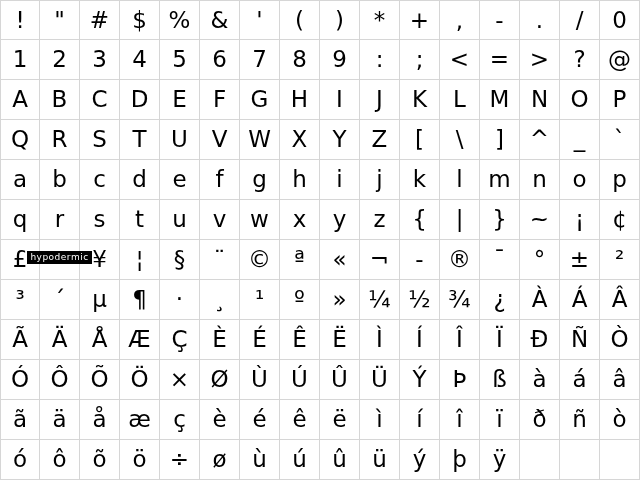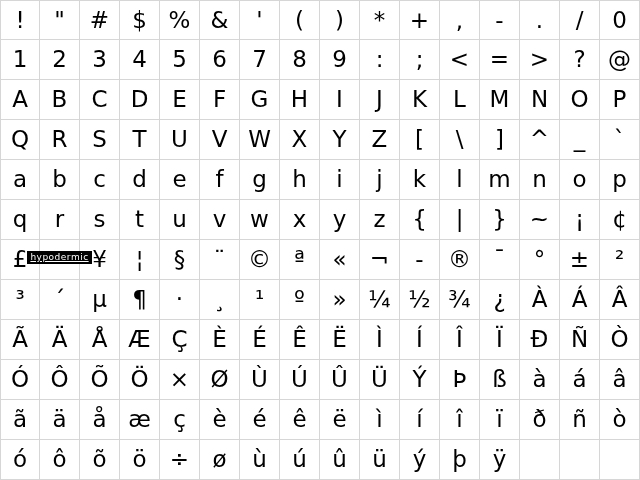--- a/index.html
+++ b/index.html
@@ -40,21 +40,20 @@
     z-index: 2;
     position: relative;
   }
   .name-box {
     display: inline-block;
     background: #000000;
     color: #ffffff;
     font-size: 9px;
     line-height: 11px;
     padding: 1px 3px;
-    text-decoration: underline;
     white-space: nowrap;
     position: relative;
     top: -2px;
     letter-spacing: 0.5px;
     text-align: right;
   }
 </style>
 </head>
 <body>
 

